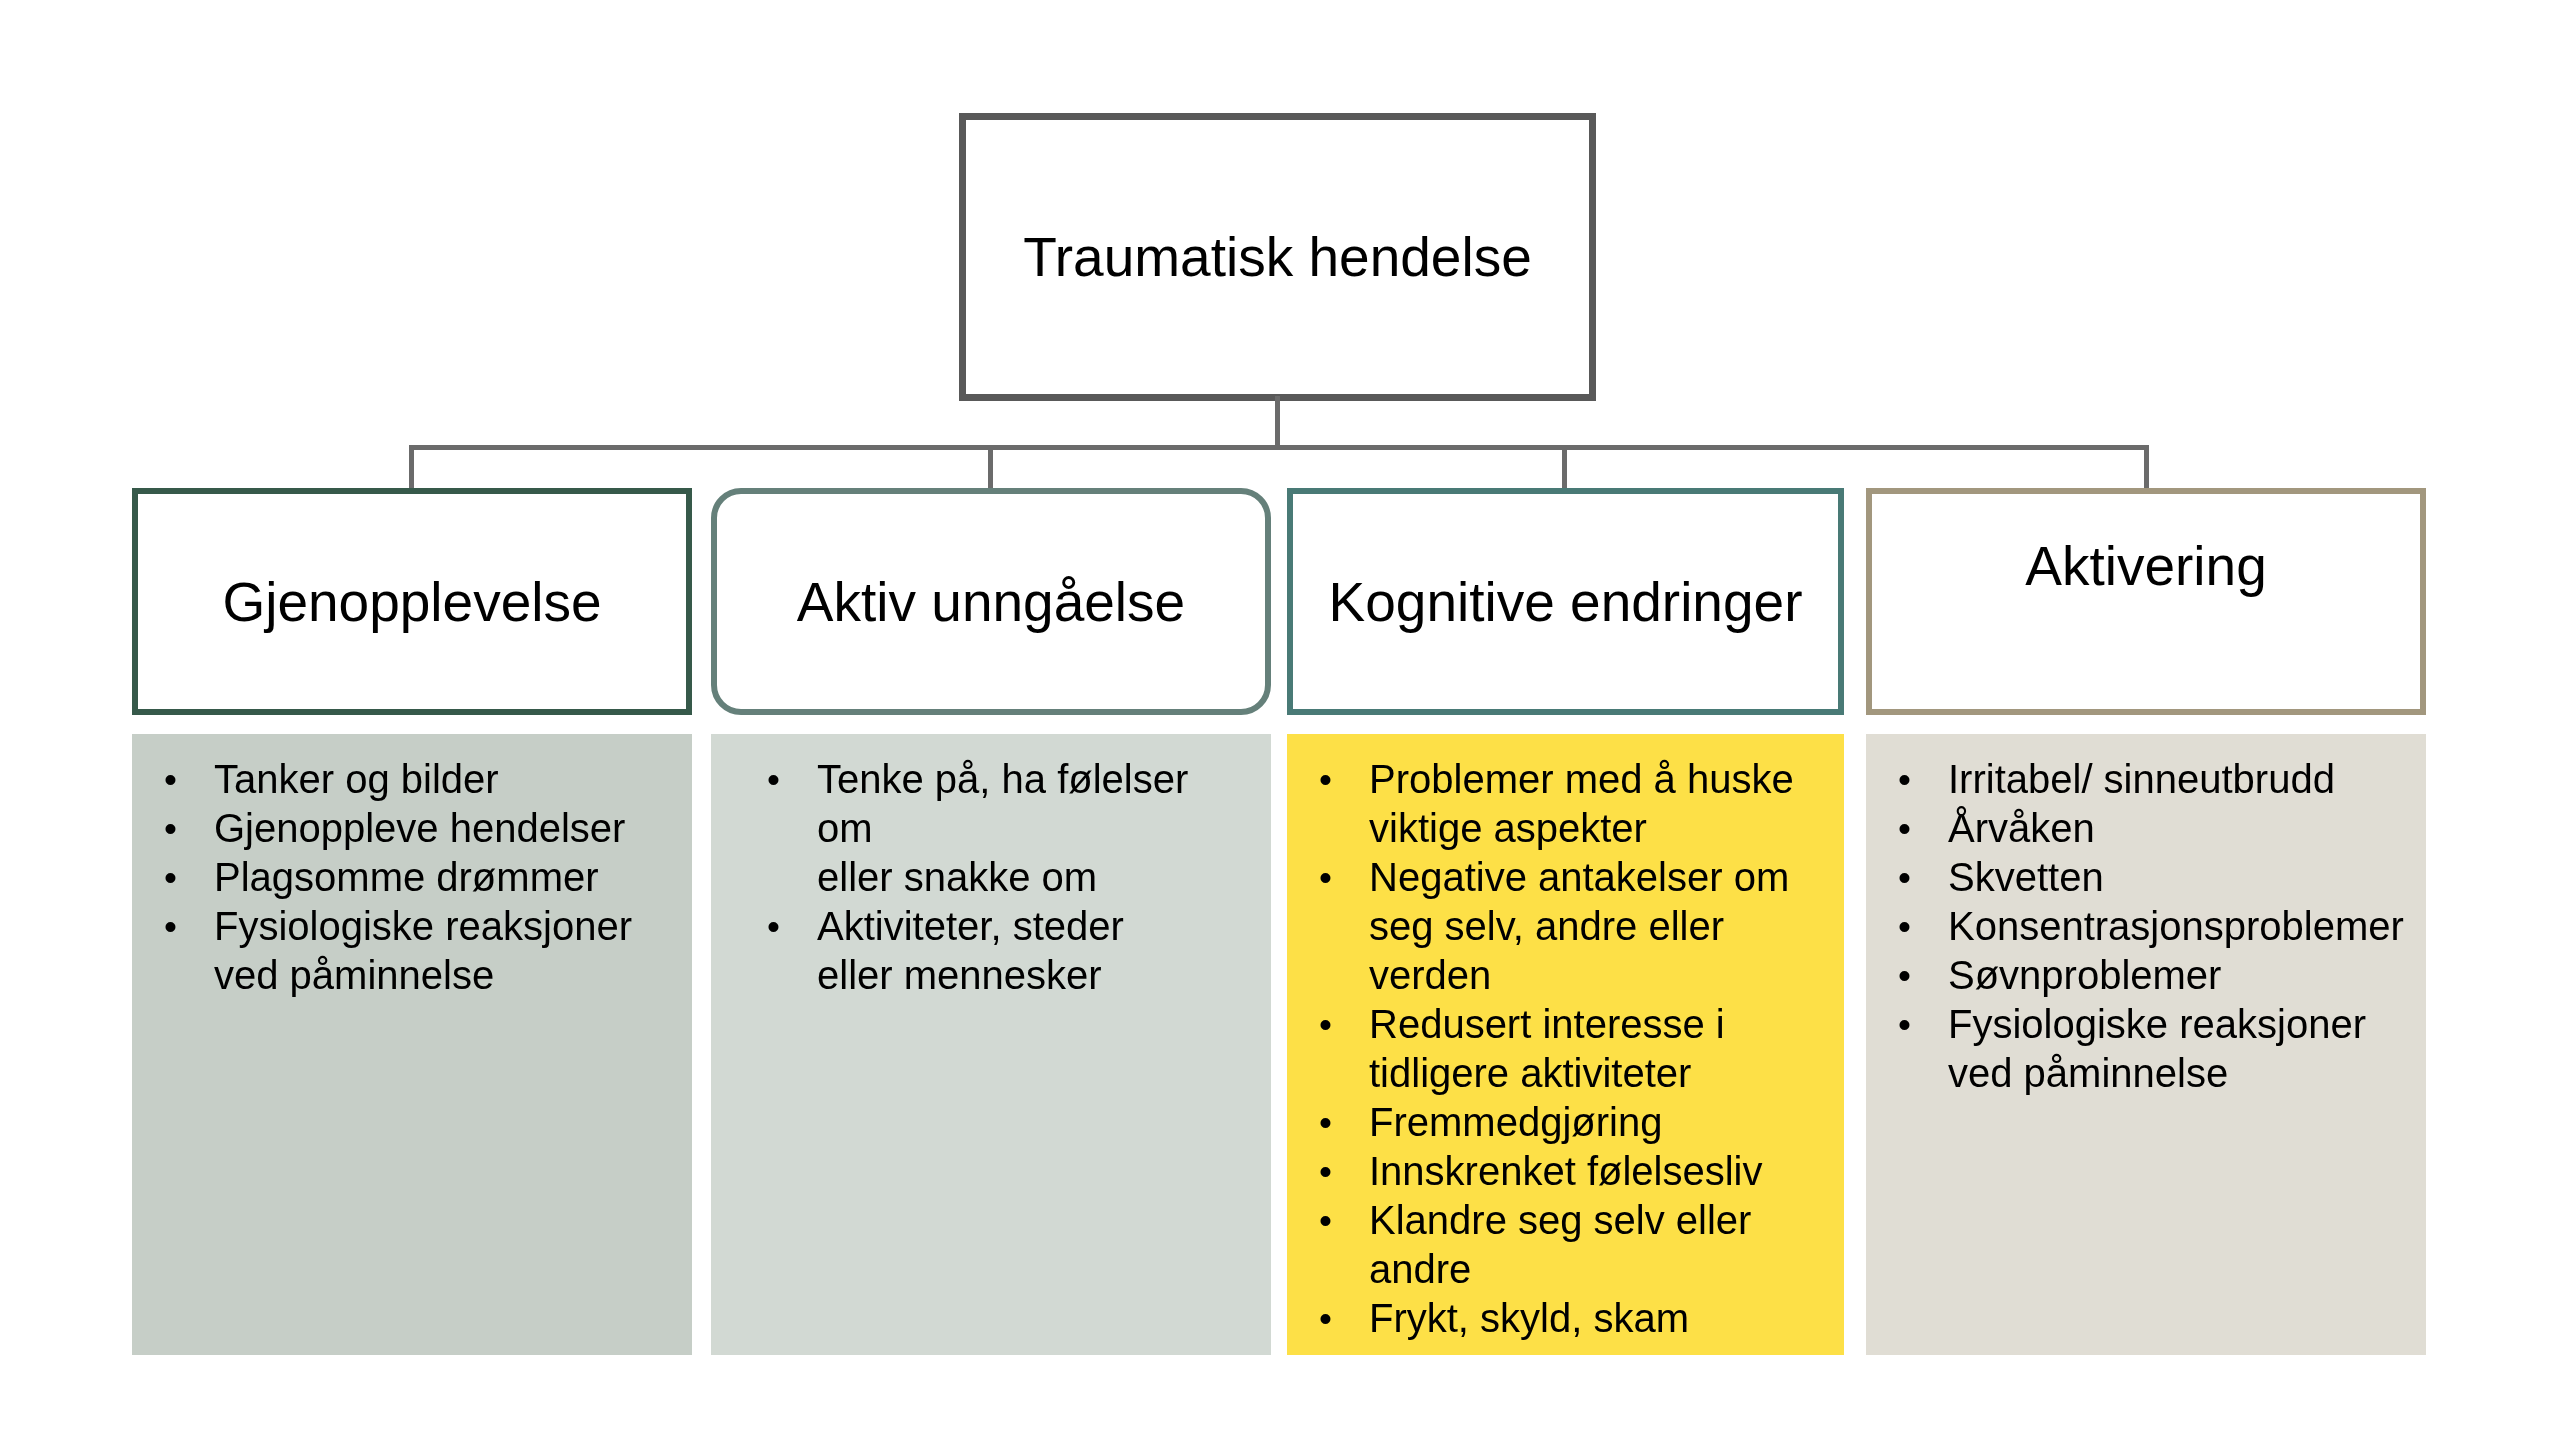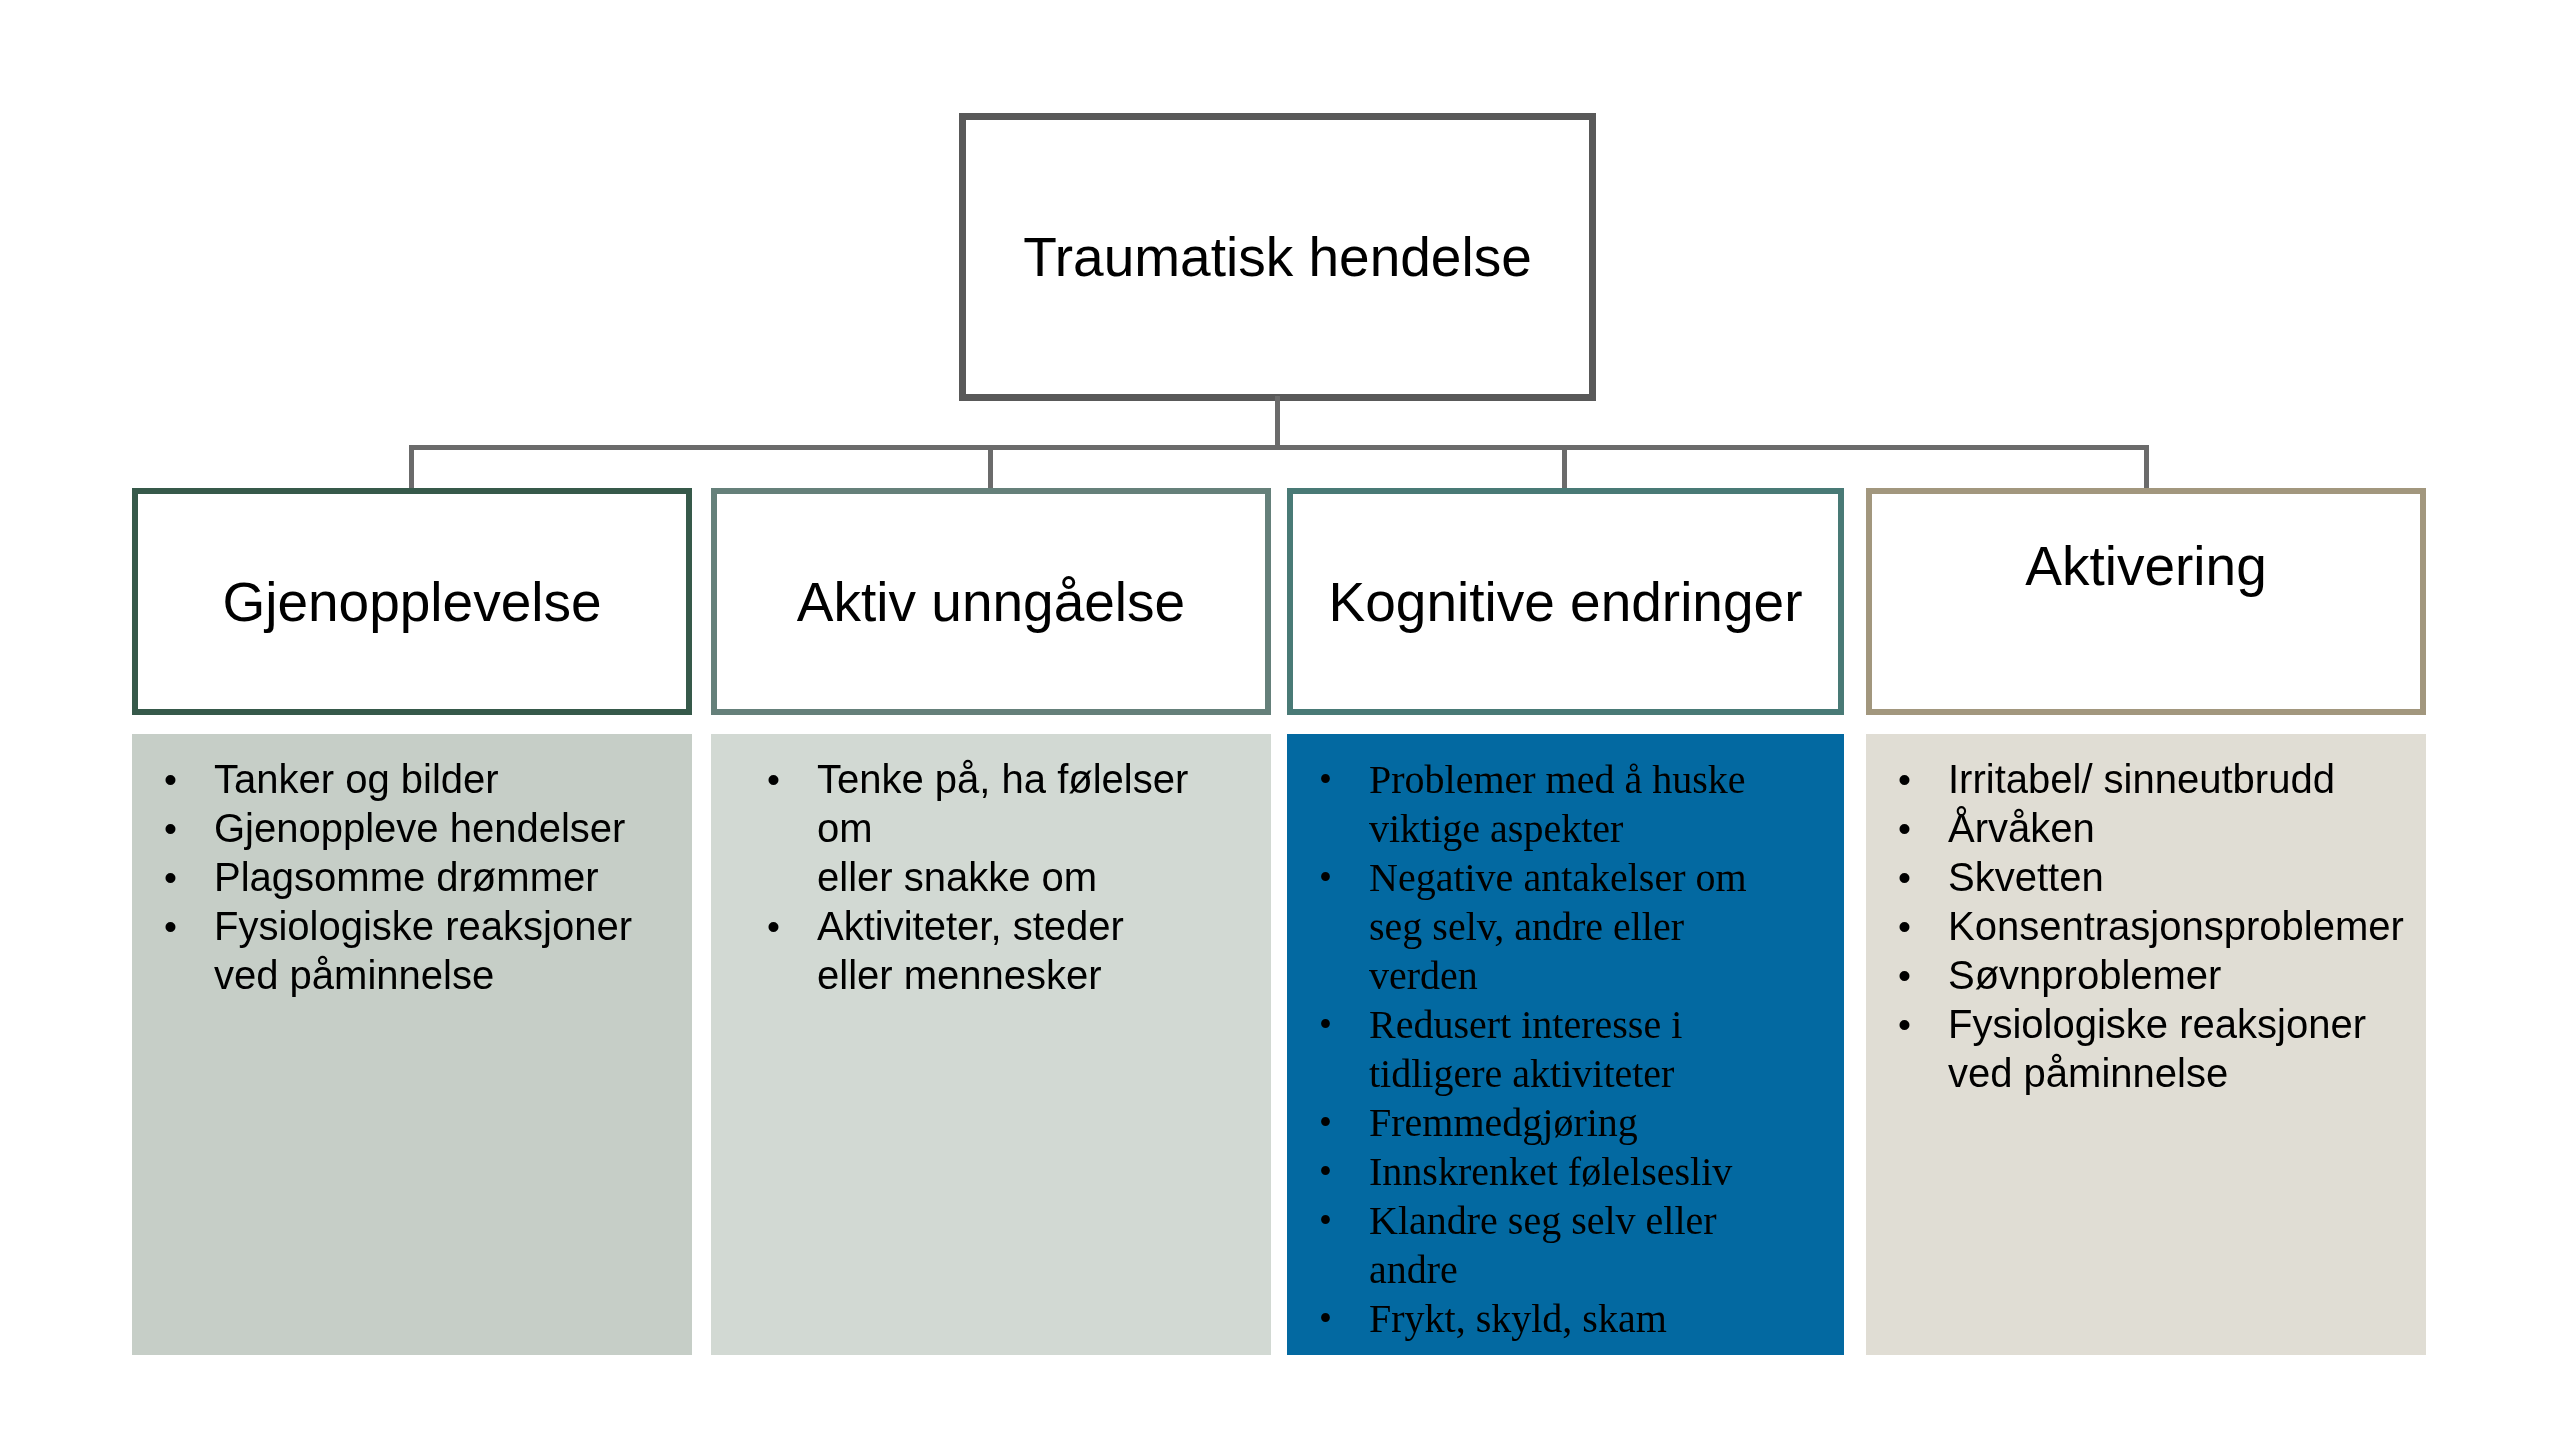--- a/index.html
+++ b/index.html
@@ -130,38 +130,38 @@
           <li>Tanker og bilder</li>
           <li>Gjenoppleve hendelser</li>
           <li>Plagsomme drømmer</li>
           <li>Fysiologiske reaksjoner
 ved påminnelse</li>
         </ul>
     </div>
   </section>
 
   <section class="col col-2">
-    <div class="head" style="border-color: rgb(101, 128, 122);">
+    <div class="head" style="border-color: rgb(101, 128, 122); border-radius: 30px;">
       <span class="head-label">Aktiv unngåelse</span>
     </div>
     <div class="panel" style="background-color: rgb(210, 217, 211); padding-left: 24px;">
       <ul>
           <li>Tenke på, ha følelser om
 eller snakke om</li>
           <li>Aktiviteter, steder
 eller mennesker</li>
         </ul>
     </div>
   </section>
 
   <section class="col col-3">
     <div class="head" style="border-color: rgb(73, 122, 118);">
       <span class="head-label">Kognitive endringer</span>
     </div>
-    <div class="panel" style="background-color: #0369a1; font-family: Liberation Serif, serif;">
+    <div class="panel" style="background-color: #fde047;">
       <ul>
           <li>Problemer med å huske
 viktige aspekter</li>
           <li>Negative antakelser om
 seg selv, andre eller
 verden</li>
           <li>Redusert interesse i
 tidligere aktiviteter</li>
           <li>Fremmedgjøring</li>
           <li>Innskrenket følelsesliv</li>

